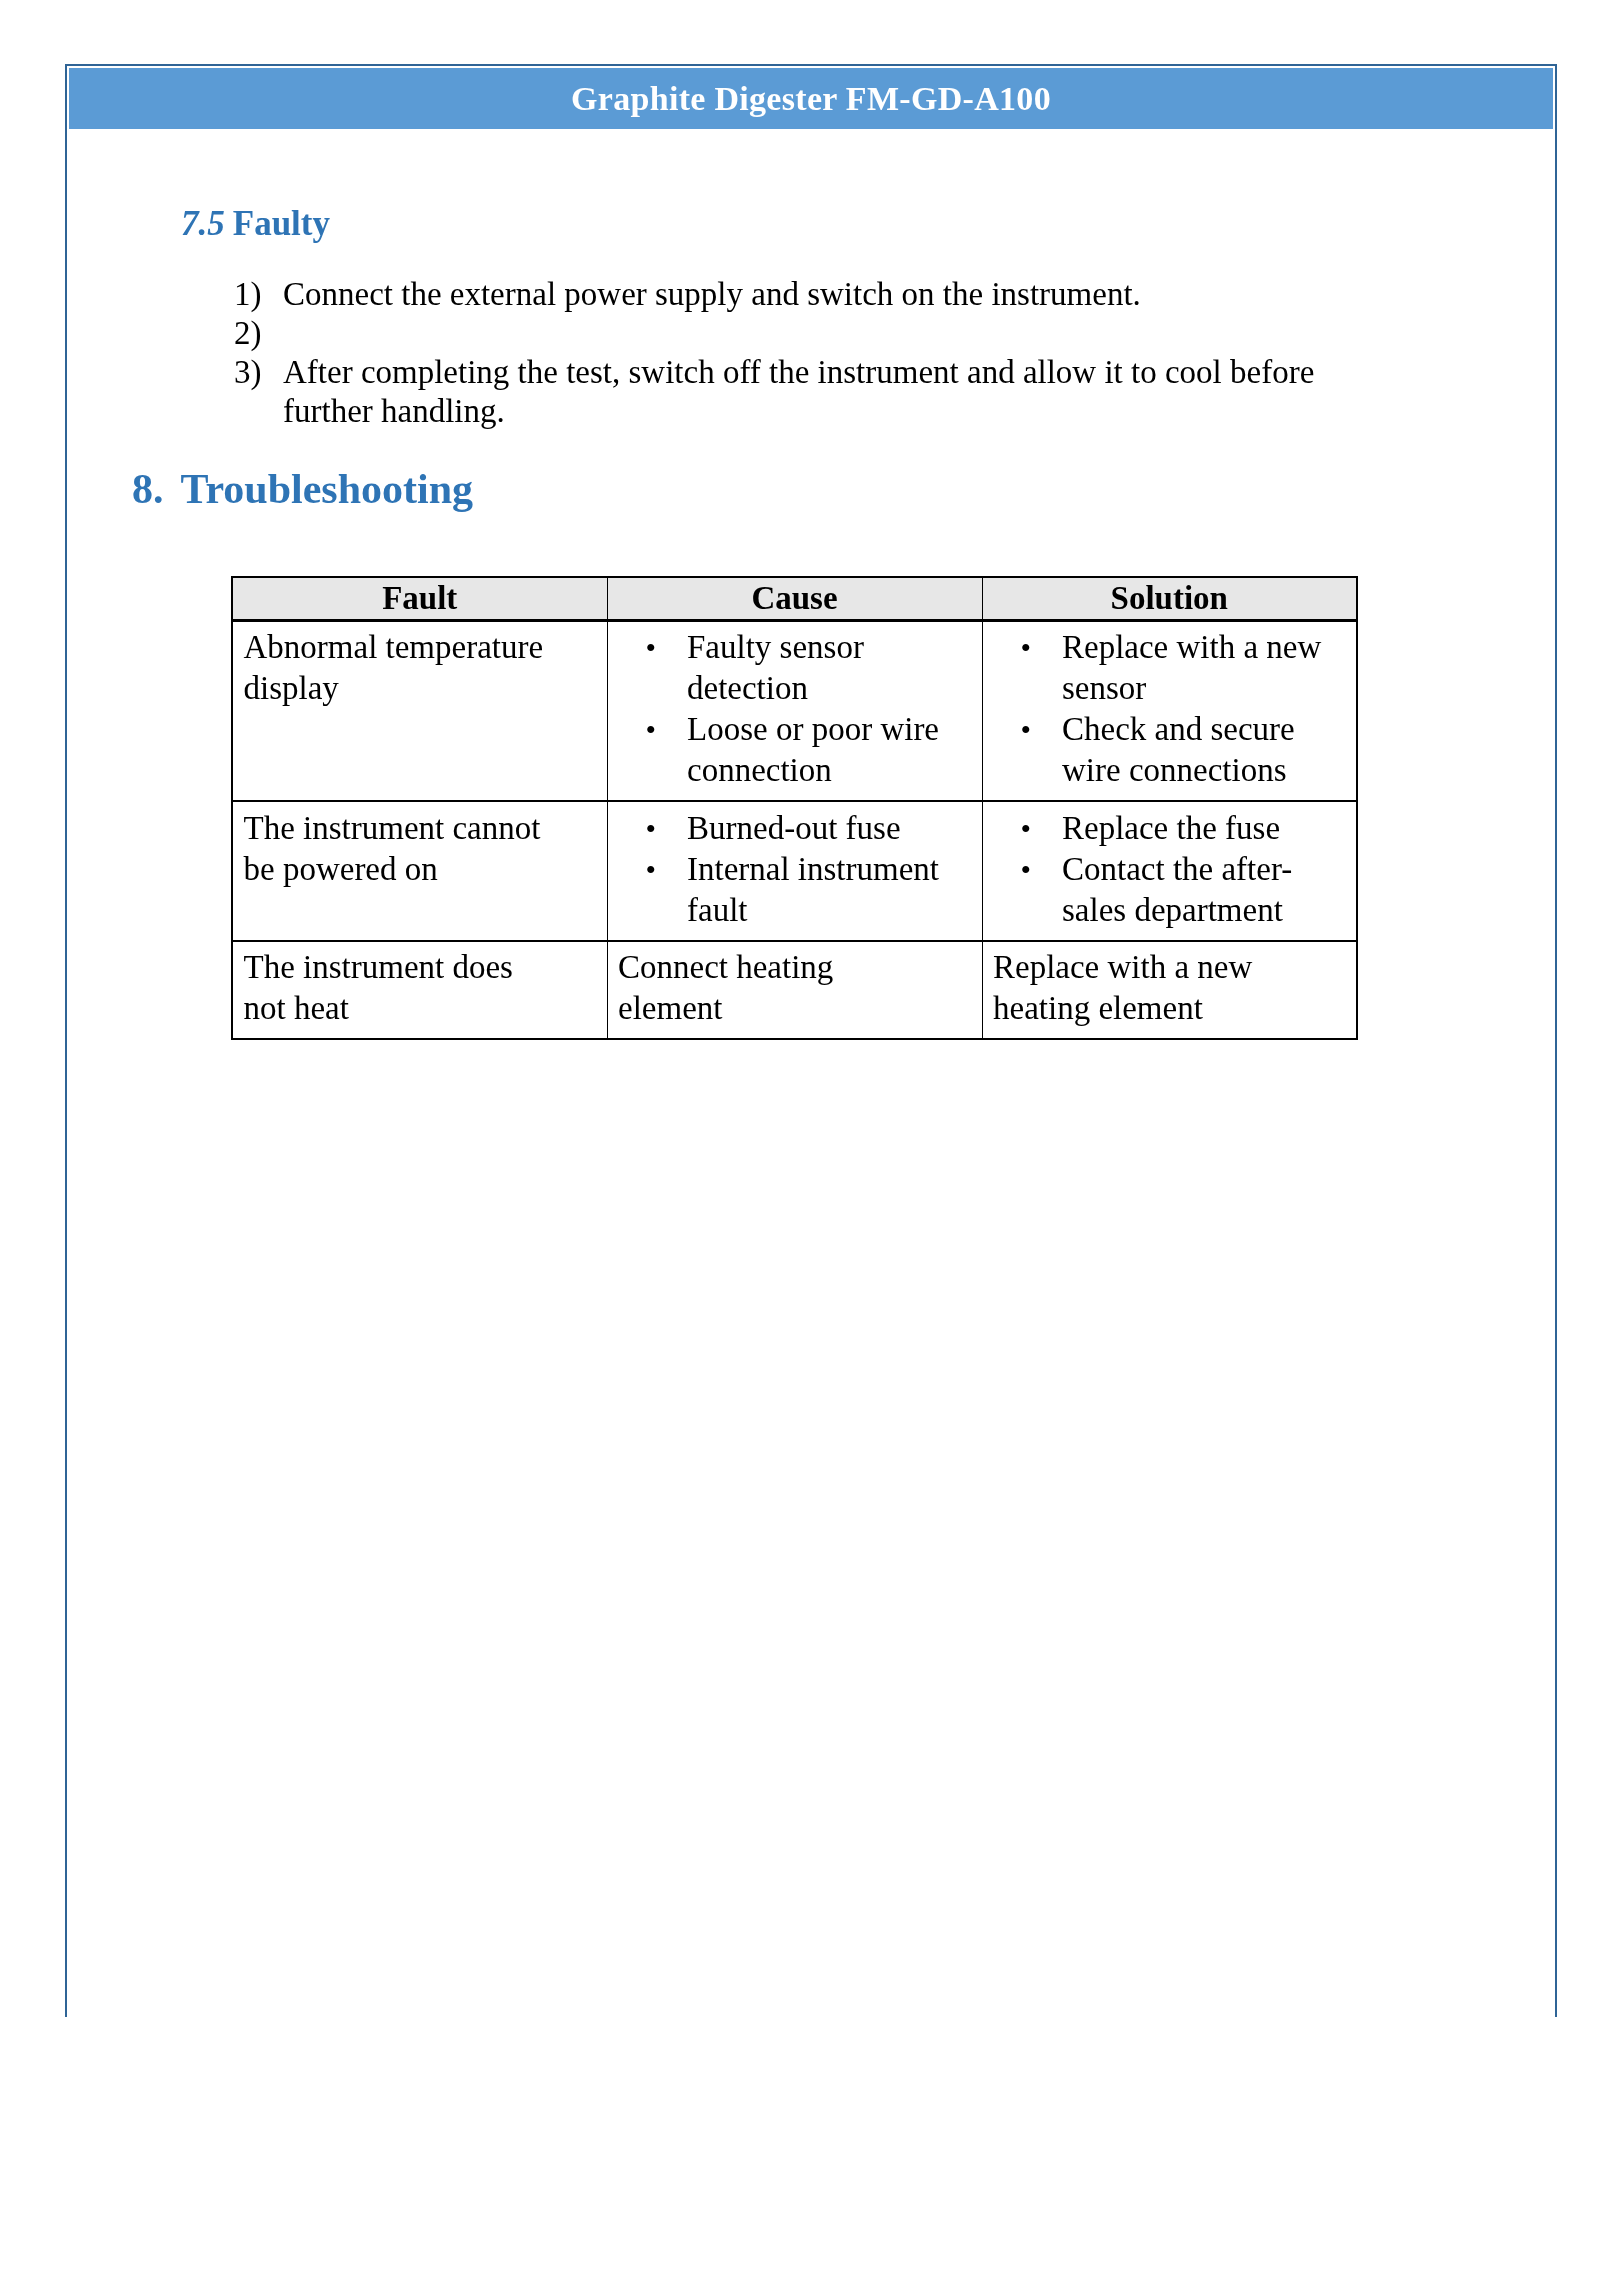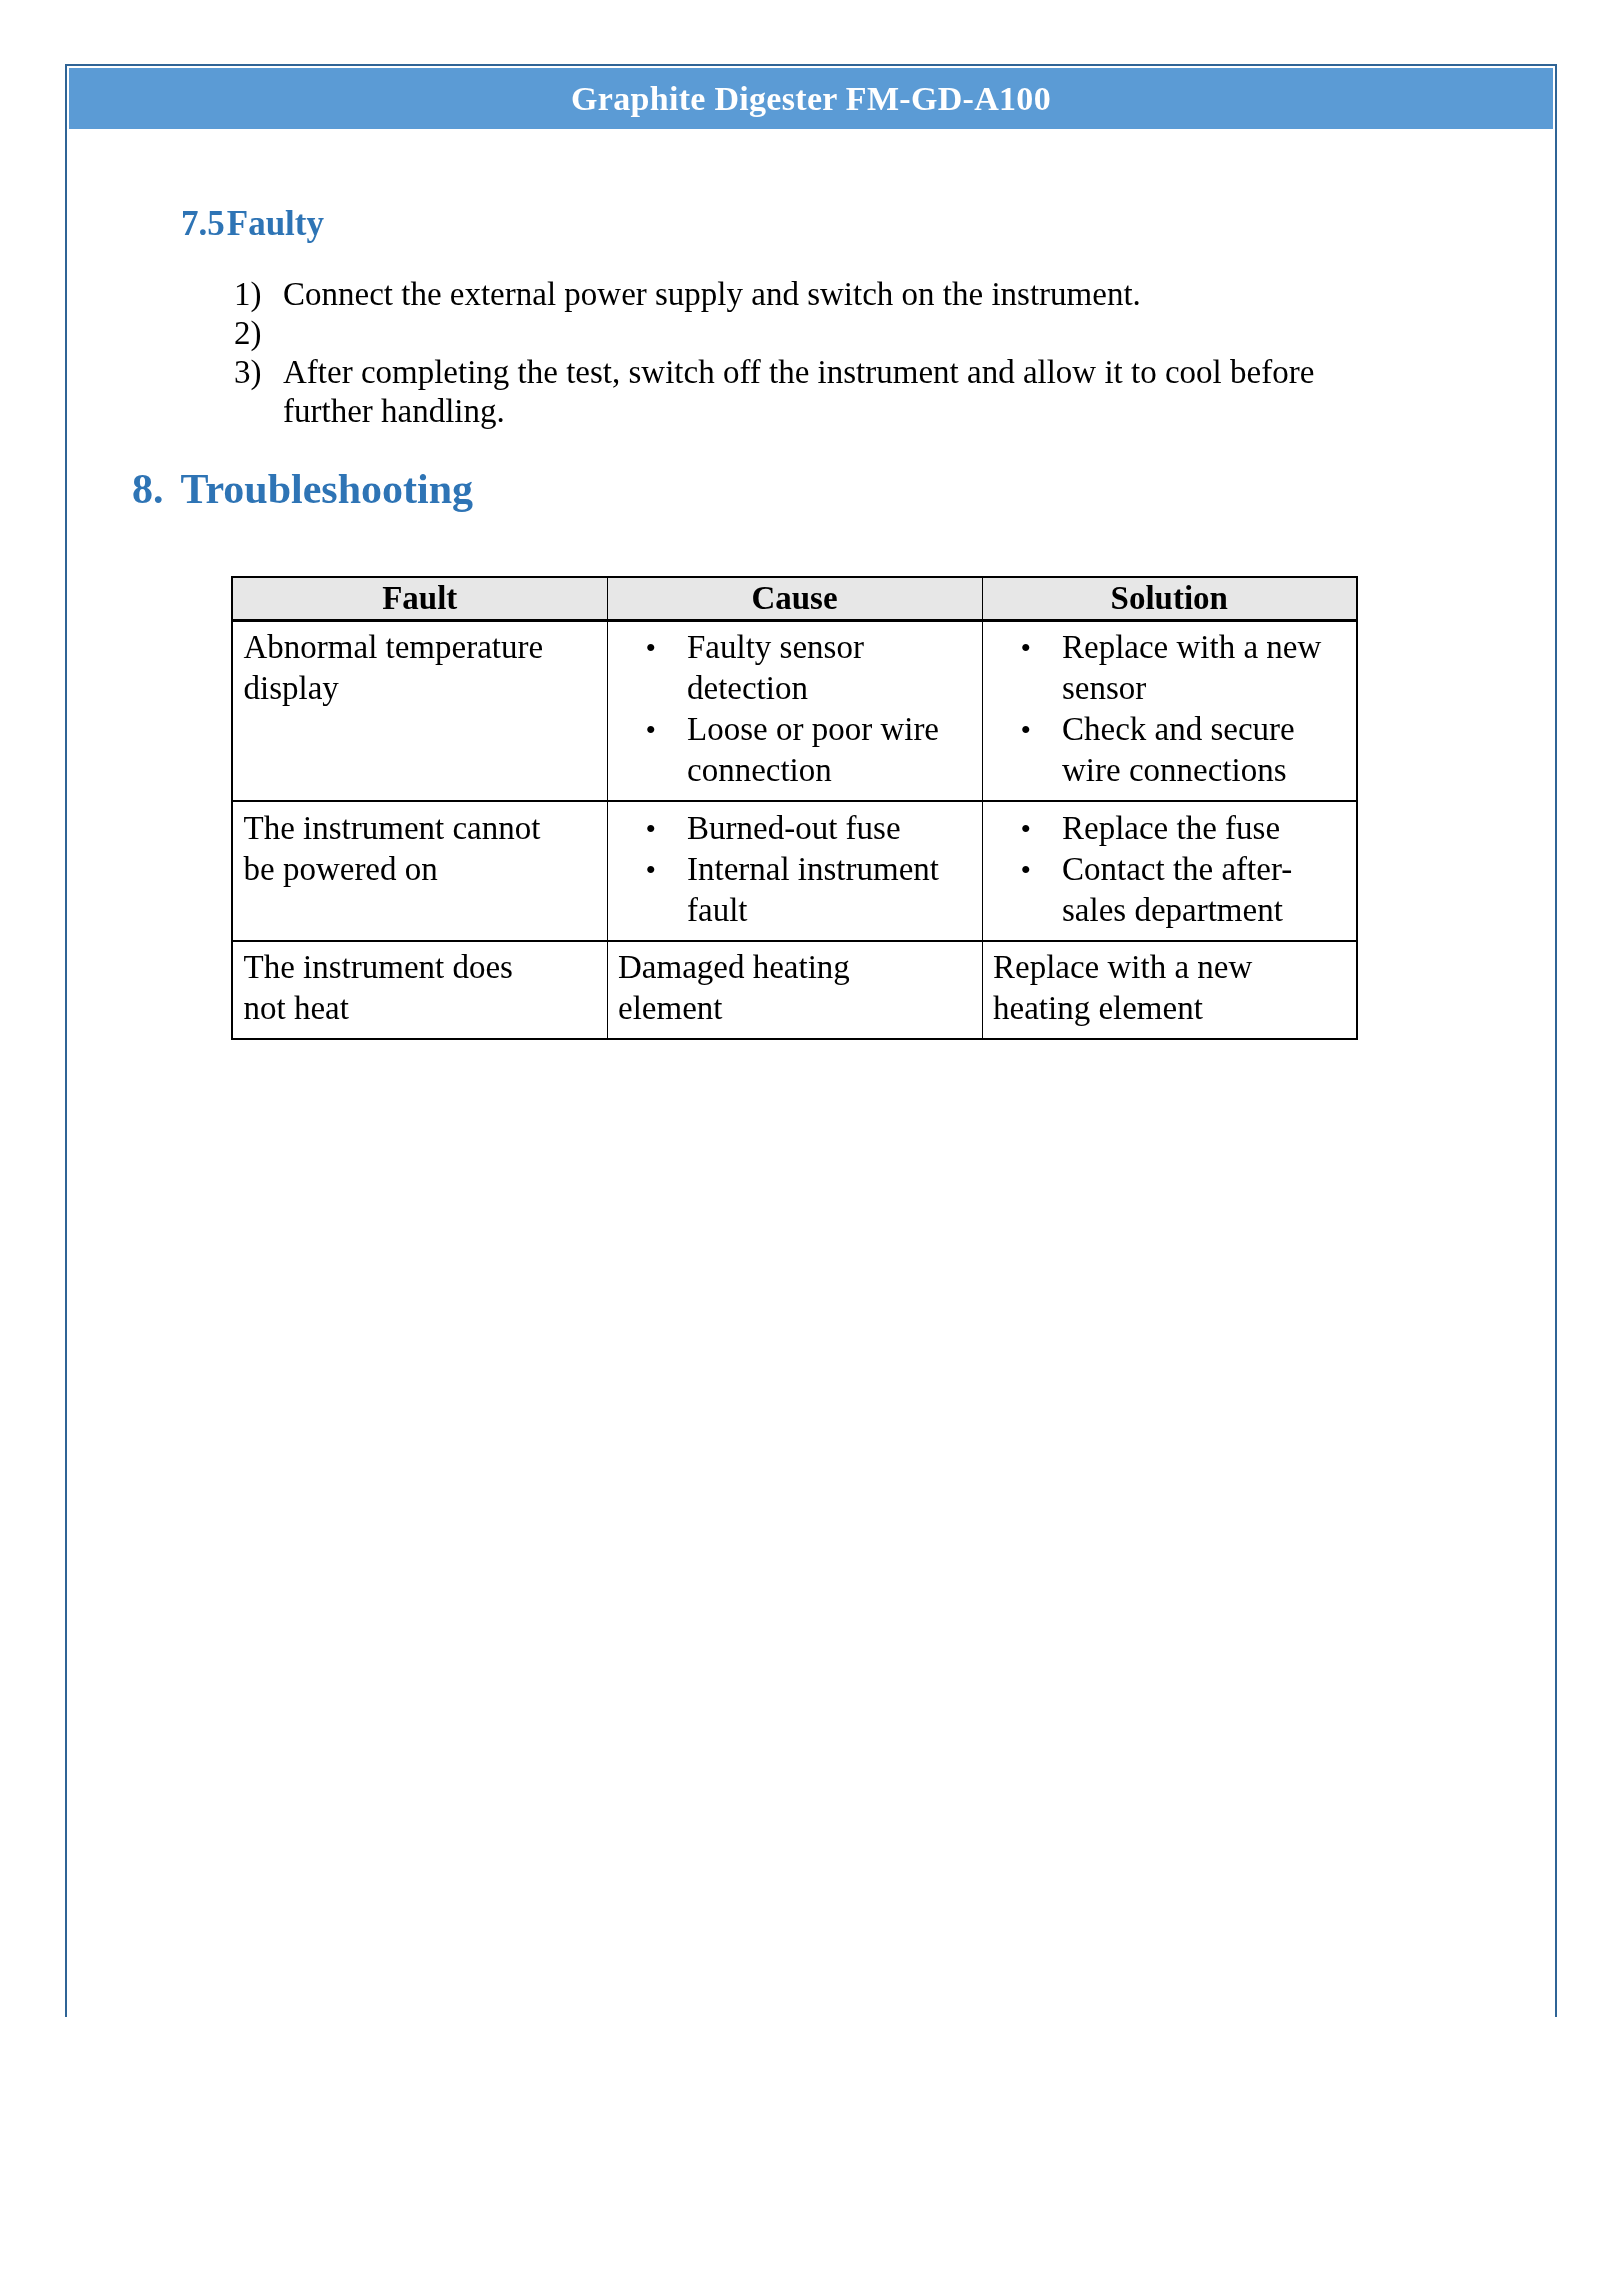--- a/index.html
+++ b/index.html
@@ -41,21 +41,21 @@
     color: #ffffff;
     letter-spacing: 0.3px;
   }
   .h2-using {
     margin: 73px 0 0 114px;
     font-size: 35px;
     line-height: 43px;
     font-weight: bold;
     color: #2e74b5;
   }
-  .h2-using .sec-num { margin-right: 2px; }
+  .h2-using .sec-num { margin-right: 8px; font-style: italic; }
   .num-list {
     margin: 30px 0 0 167px;
     font-size: 33px;
     line-height: 39px;
   }
   .num-item { display: flex; }
   .num-marker {
     flex: none;
     width: 49px;
   }
@@ -202,21 +202,21 @@
               <span class="bullet-dot">•</span>
               <span class="bullet-text">Contact the after-sales department</span>
             </div>
           </td>
         </tr>
         <tr>
           <td>
             <div class="plain-cell-text">The instrument does not heat</div>
           </td>
           <td>
-            <div class="plain-cell-text">Damaged heating element</div>
+            <div class="plain-cell-text">Connect heating element</div>
           </td>
           <td>
             <div class="plain-cell-text">Replace with a new heating element</div>
           </td>
         </tr>
       </tbody>
     </table>
 
   </div>
 </div>

